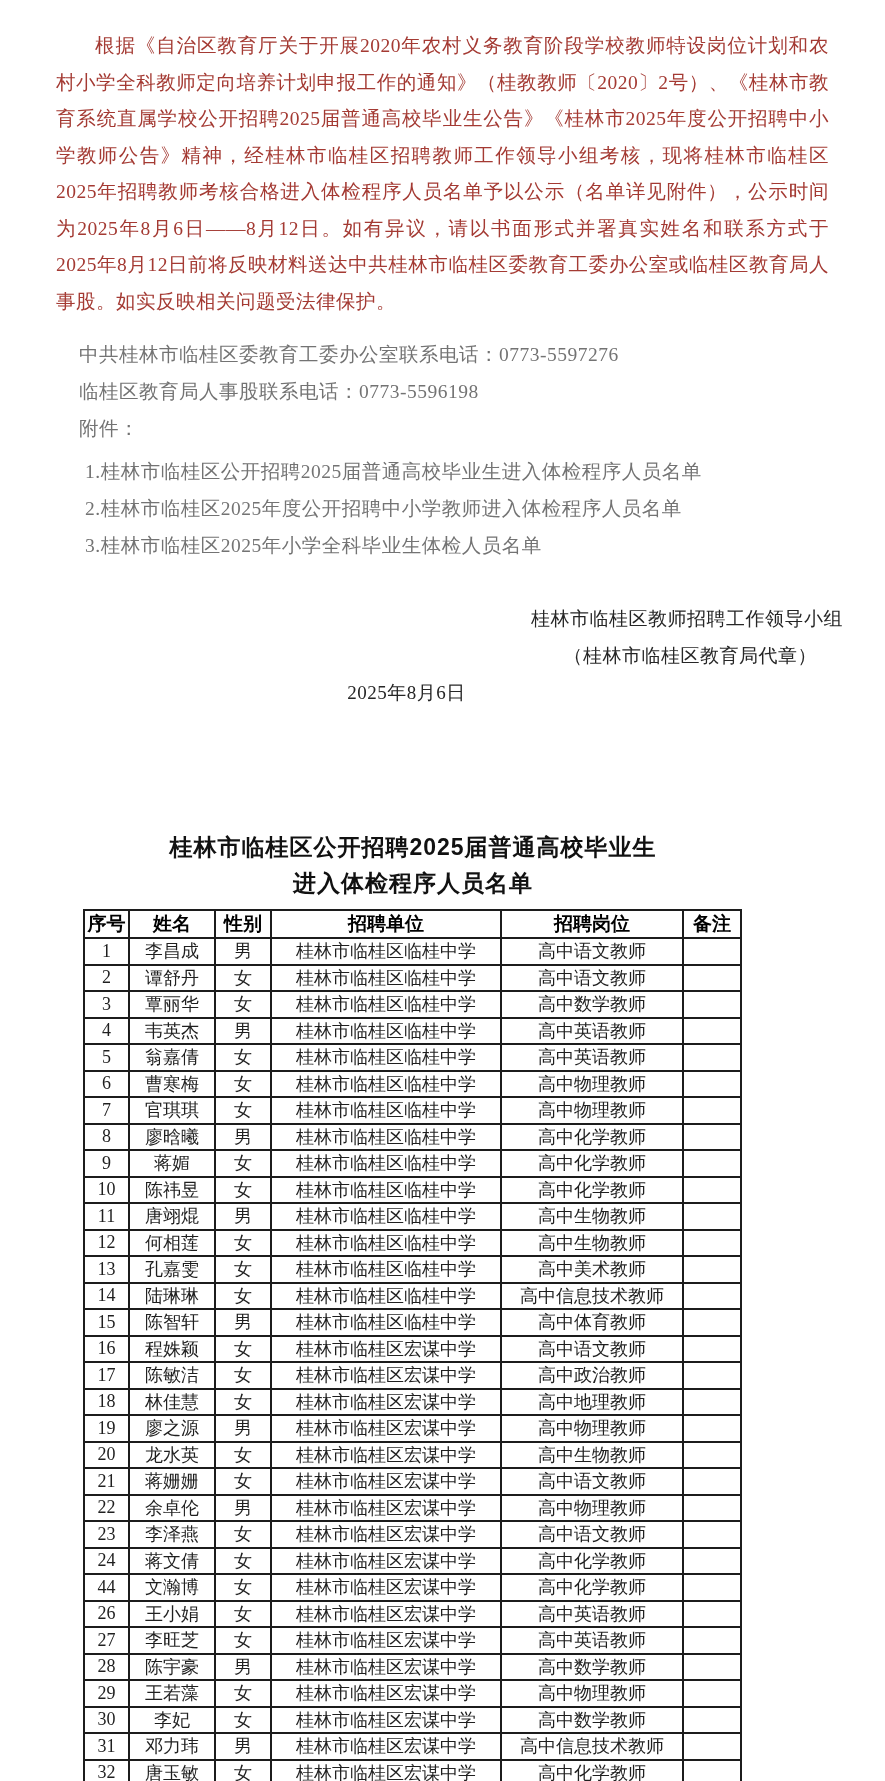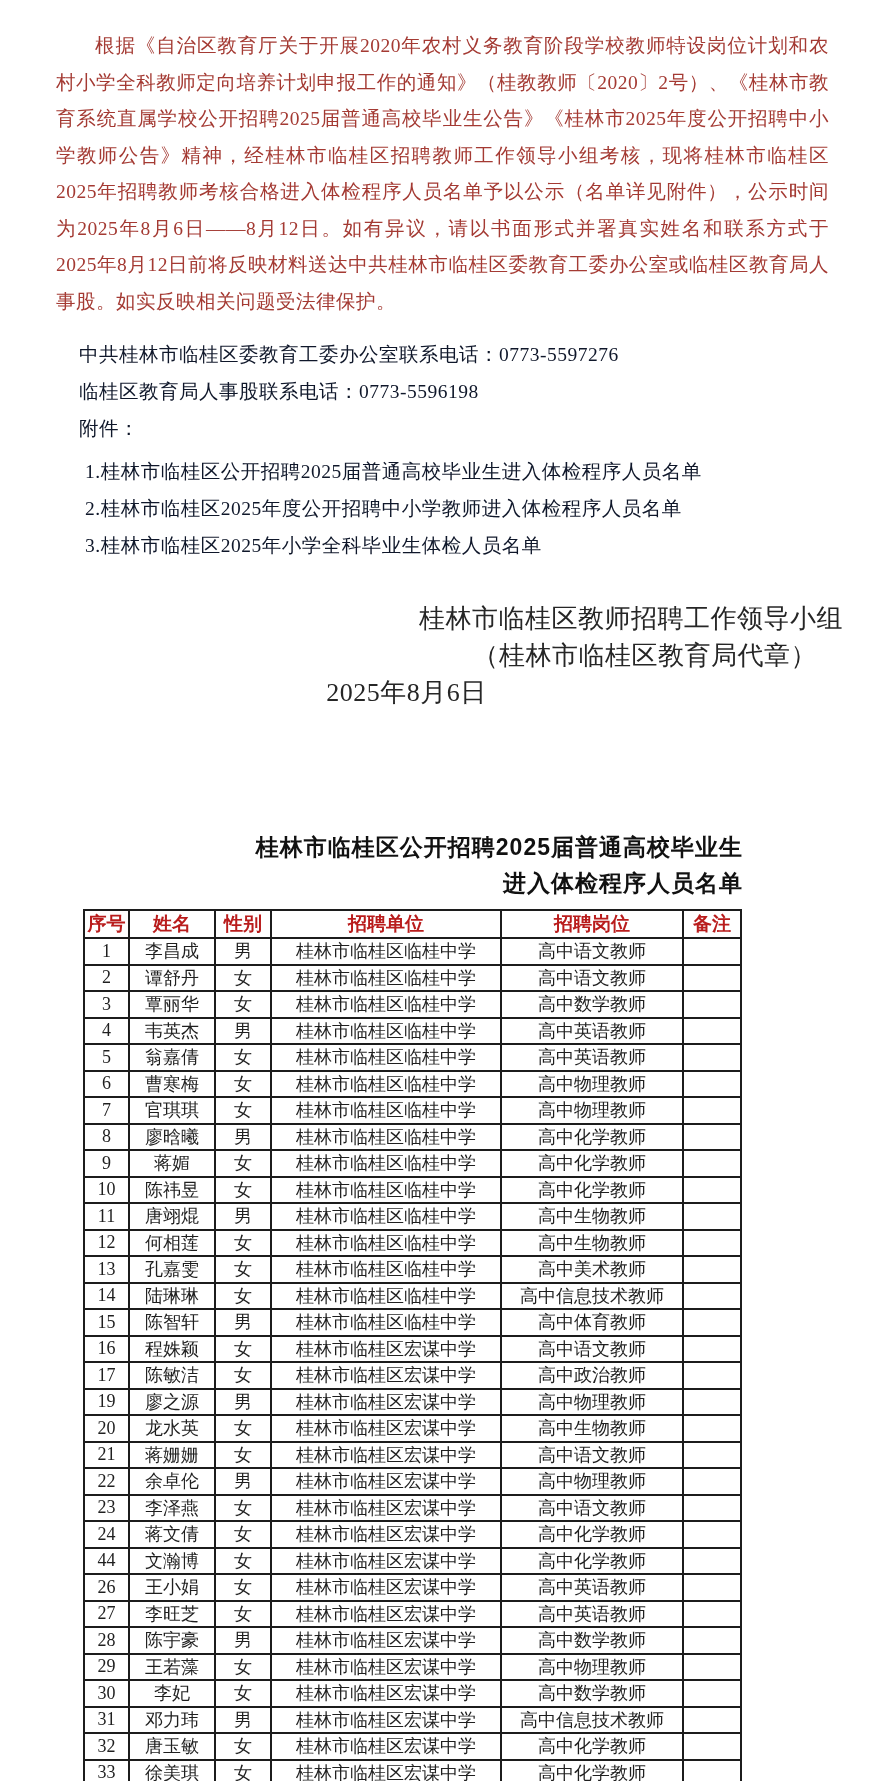--- a/index.html
+++ b/index.html
@@ -14,56 +14,56 @@
   
   .notice-paragraph{
     font-size:19.5px;line-height:36.5px;
     text-align:justify;text-indent:2em;
     letter-spacing:.5px;margin:16px;
   }
   .red{color:#a43a33;}
   .plain-line{
     font-size:19.5px;line-height:37px;
     text-indent:2em;letter-spacing:.5px;
-    margin:0;color:#0f172a;
+    margin:0;color:#737373;
   }
   .attachment-list{margin:6px;padding:0;list-style:none;}
 
   
   .signature{margin-top:36px;text-align:right;color:#262626;}
-  .signature div{font-size:26px;line-height:37px;letter-spacing:.5px;}
+  .signature div{font-size:19px;line-height:37px;letter-spacing:.5px;}
   .sig-org{padding-right:2px;}
   .sig-seal{padding-right:28px;}
   .sig-date{padding-right:72px;text-align:center;}
 
   
   .roster{margin-top:118px;width:660px;margin-left:43px;}
   .roster-title{
-    text-align:right;font-family:"Liberation Sans","DejaVu Sans",sans-serif;
+    text-align:center;font-family:"Liberation Sans","DejaVu Sans",sans-serif;
     font-weight:bold;font-size:23px;line-height:36px;color:#111;
     letter-spacing:1px;margin:0;
   }
   table.roster-table{
     border-collapse:collapse;table-layout:fixed;
     width:657px;margin-top:8px;
   }
   .roster-table col.c-no{width:45px;}
   .roster-table col.c-name{width:86px;}
   .roster-table col.c-sex{width:56px;}
   .roster-table col.c-unit{width:230px;}
   .roster-table col.c-post{width:182px;}
   .roster-table col.c-note{width:58px;}
   .roster-table th,.roster-table td{
     border:2px solid #1c1c1c;
     text-align:center;vertical-align:middle;
     padding:0 2px;overflow:hidden;white-space:nowrap;
   }
   .roster-table th{
     font-family:"Liberation Sans","DejaVu Sans",sans-serif;
-    font-weight:bold;font-size:19px;height:25px;color:#b91c1c;
+    font-weight:bold;font-size:19px;height:25px;color:#000000;
   }
   .roster-table td{
     font-family:"Liberation Serif","DejaVu Serif",serif;
     font-size:18px;height:24.5px;color:#1f1f1f;
   }
 </style>
 </head>
 <body>
 
 <div class="page">
@@ -242,20 +242,28 @@
           </tr>
           <tr>
             <td>17</td>
             <td>陈敏洁</td>
             <td>女</td>
             <td>桂林市临桂区宏谋中学</td>
             <td>高中政治教师</td>
             <td></td>
           </tr>
           <tr>
+            <td>18</td>
+            <td>林佳慧</td>
+            <td>女</td>
+            <td>桂林市临桂区宏谋中学</td>
+            <td>高中地理教师</td>
+            <td></td>
+          </tr>
+          <tr>
             <td>19</td>
             <td>廖之源</td>
             <td>男</td>
             <td>桂林市临桂区宏谋中学</td>
             <td>高中物理教师</td>
             <td></td>
           </tr>
           <tr>
             <td>20</td>
             <td>龙水英</td>

